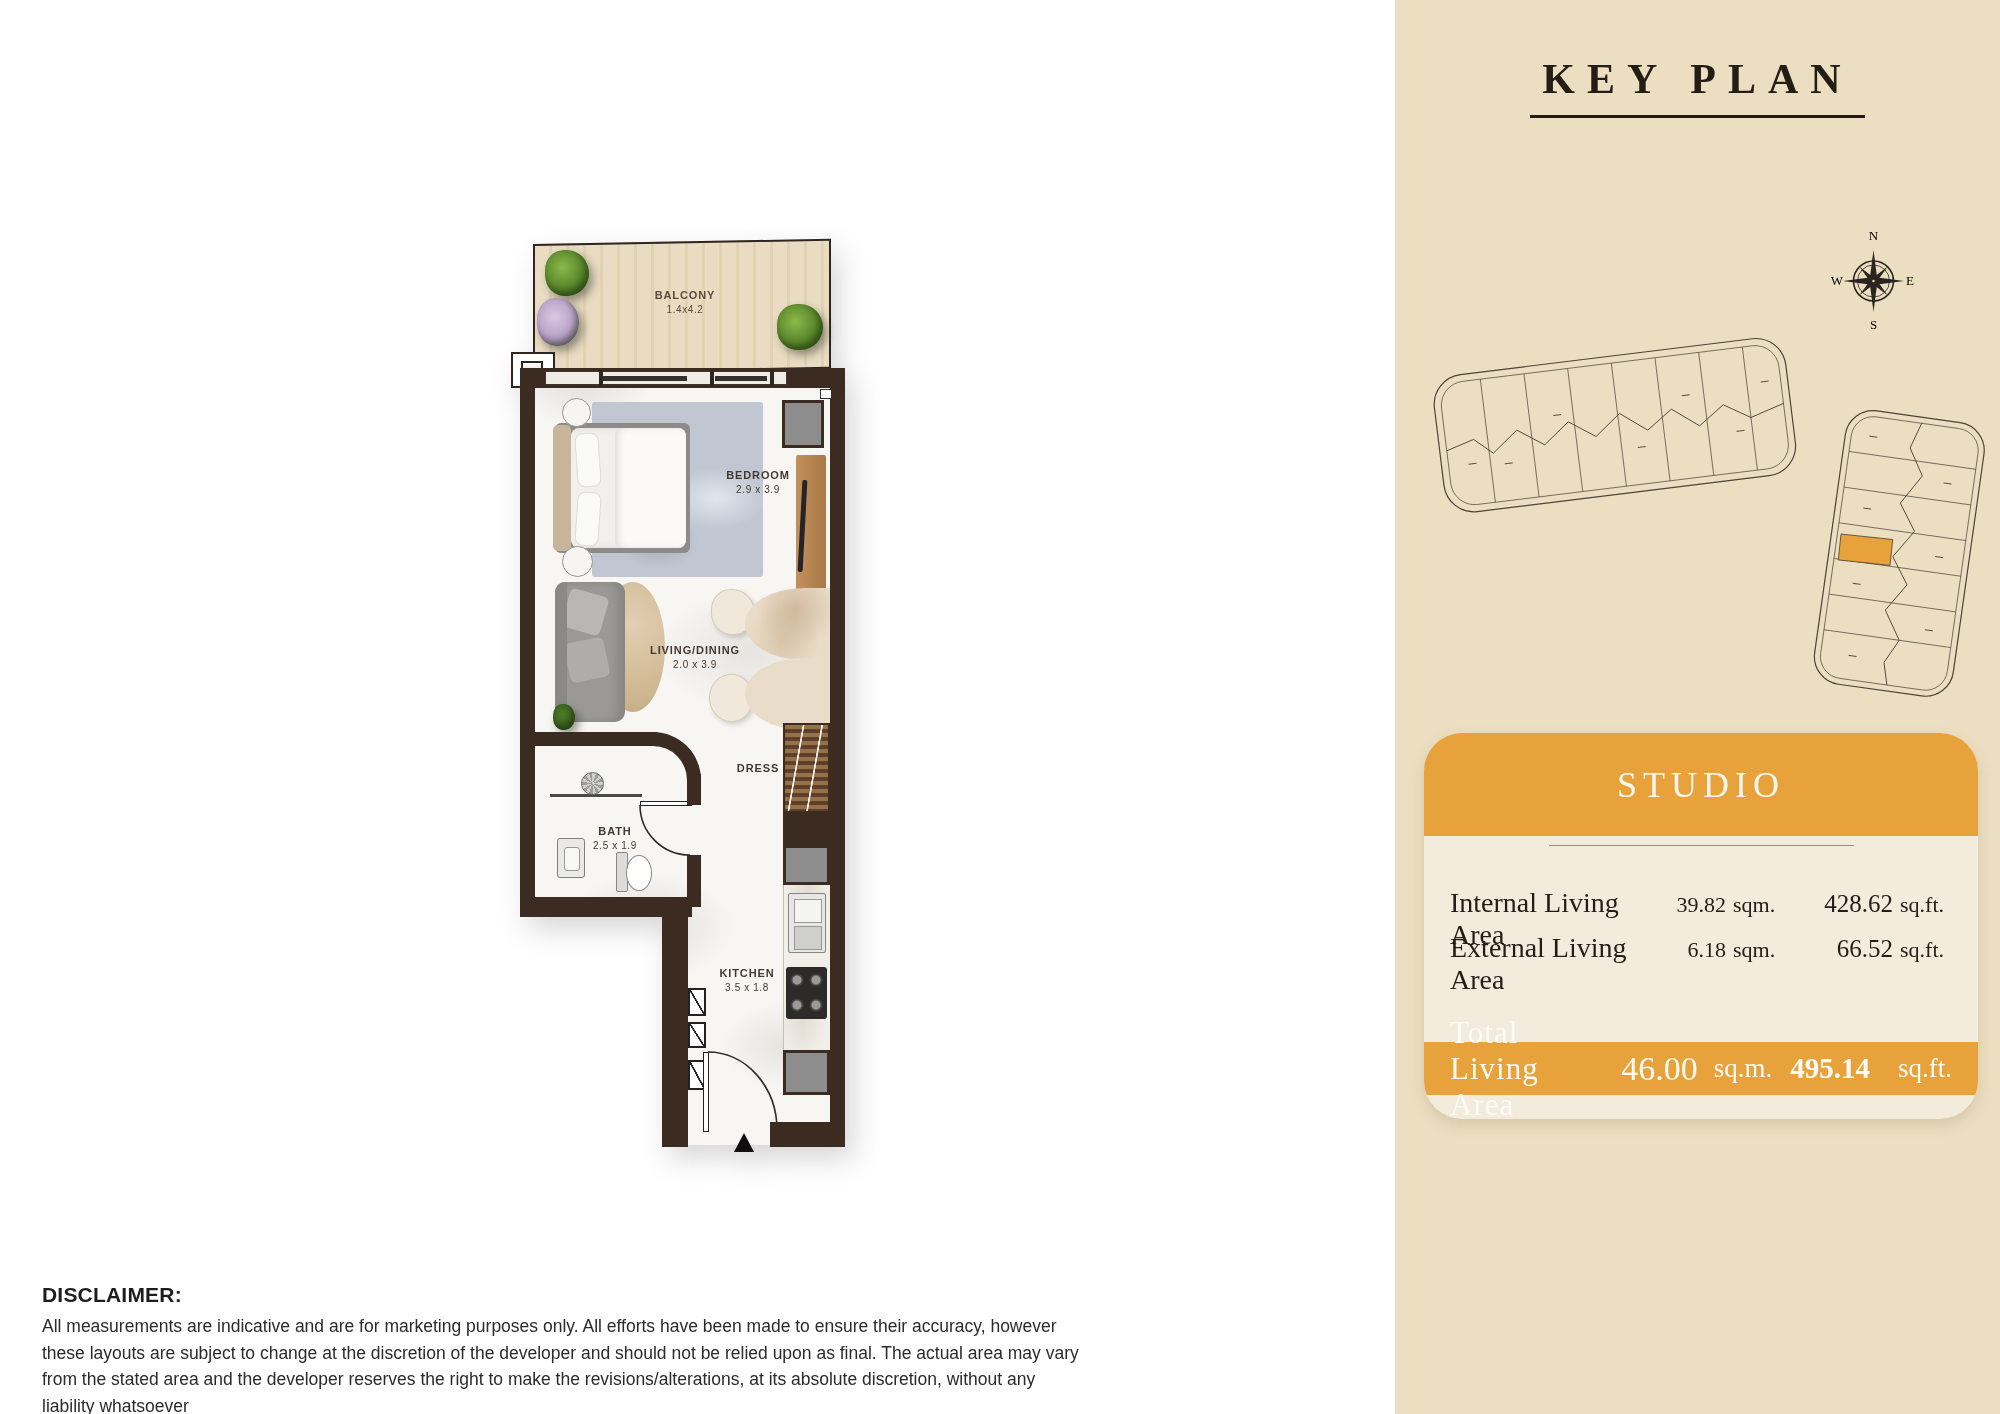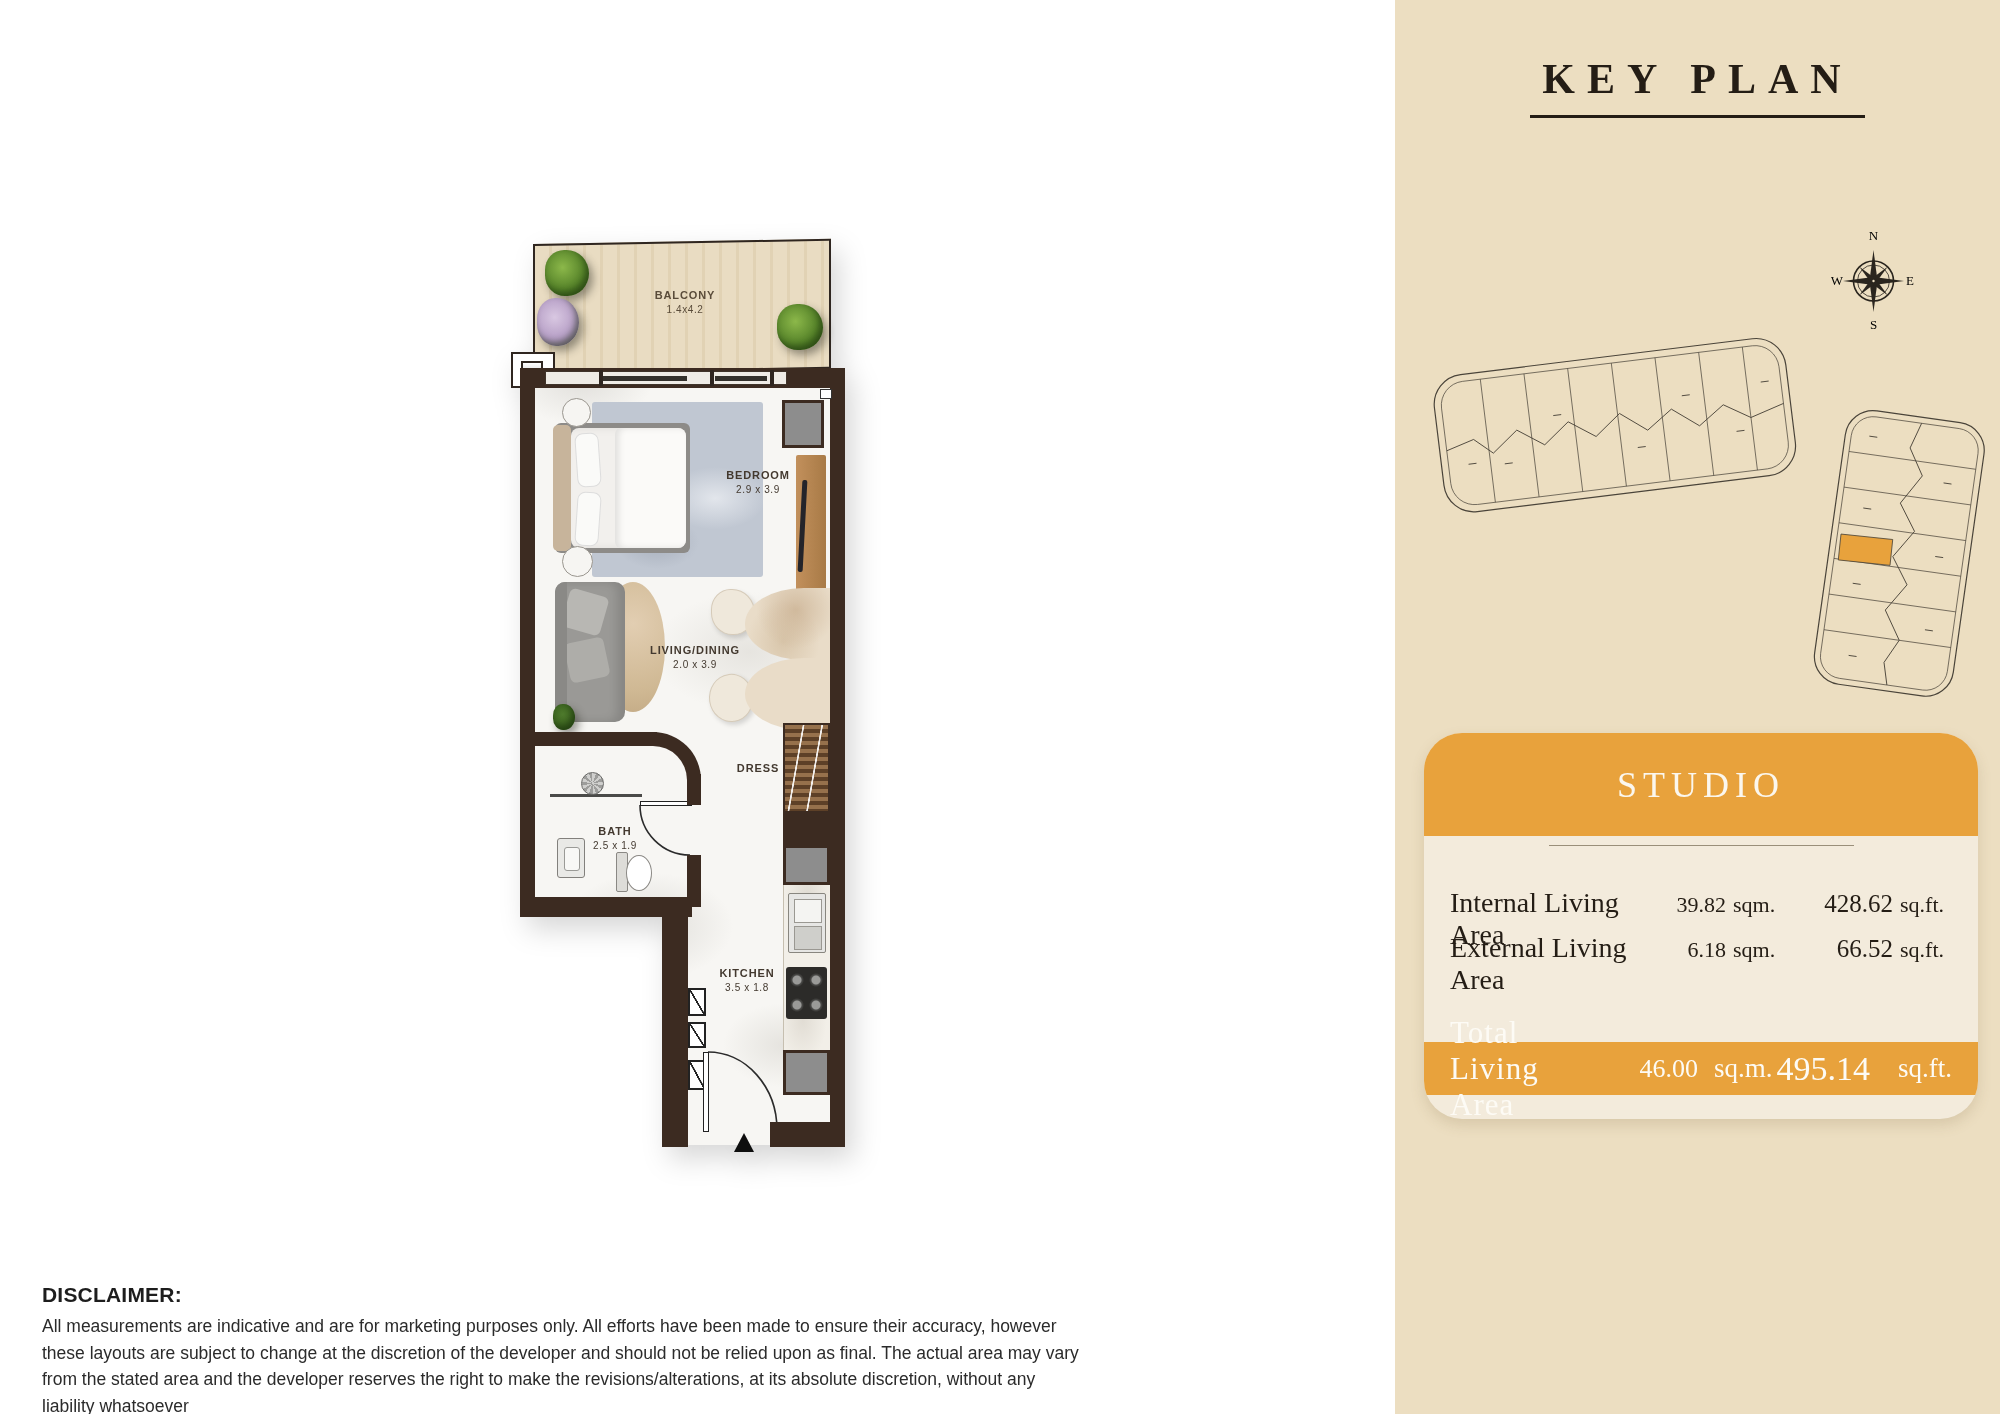--- a/index.html
+++ b/index.html
@@ -46,23 +46,23 @@
   .rows{margin-top:41px;}
   .row{display:flex;align-items:baseline;padding:0 26px;height:45px;}
   .row-label{flex:1;font-size:28px;color:#241d15;}
   .rv{width:88px;text-align:right;font-size:22px;}
   .ru{width:60px;font-size:22px;padding-left:7px;}
   .rv2{width:100px;text-align:right;font-size:25px;}
   .ru2{width:52px;font-size:22px;padding-left:7px;}
   .card-total{position:absolute;left:0;bottom:24px;width:100%;height:53px;background:#E8A23C;
         display:flex;align-items:center;padding:0 26px;box-sizing:border-box;color:#FDFBF5;}
   .t-label{font-size:31px;letter-spacing:1px;}
-  .t-v1{font-size:26px;margin-left:40px;}
+  .t-v1{font-size:34px;margin-left:40px;}
   .t-u1{font-size:27px;margin-left:16px;}
-  .t-v2{font-size:34px;margin-left:4px;}
+  .t-v2{font-size:29px;margin-left:18px;font-weight:bold;}
   .t-u2{font-size:27px;margin-left:28px;}
 
   
   .disclaimer{position:absolute;left:42px;top:1283px;width:1040px;color:#2b2b2b;}
   .disclaimer h3{margin:0 0 6px 0;font-size:21px;color:#1d1d1d;letter-spacing:.2px;}
   .disclaimer p{margin:0;font-size:17.5px;line-height:1.52;}
 </style>
 </head>
 <body>
 

